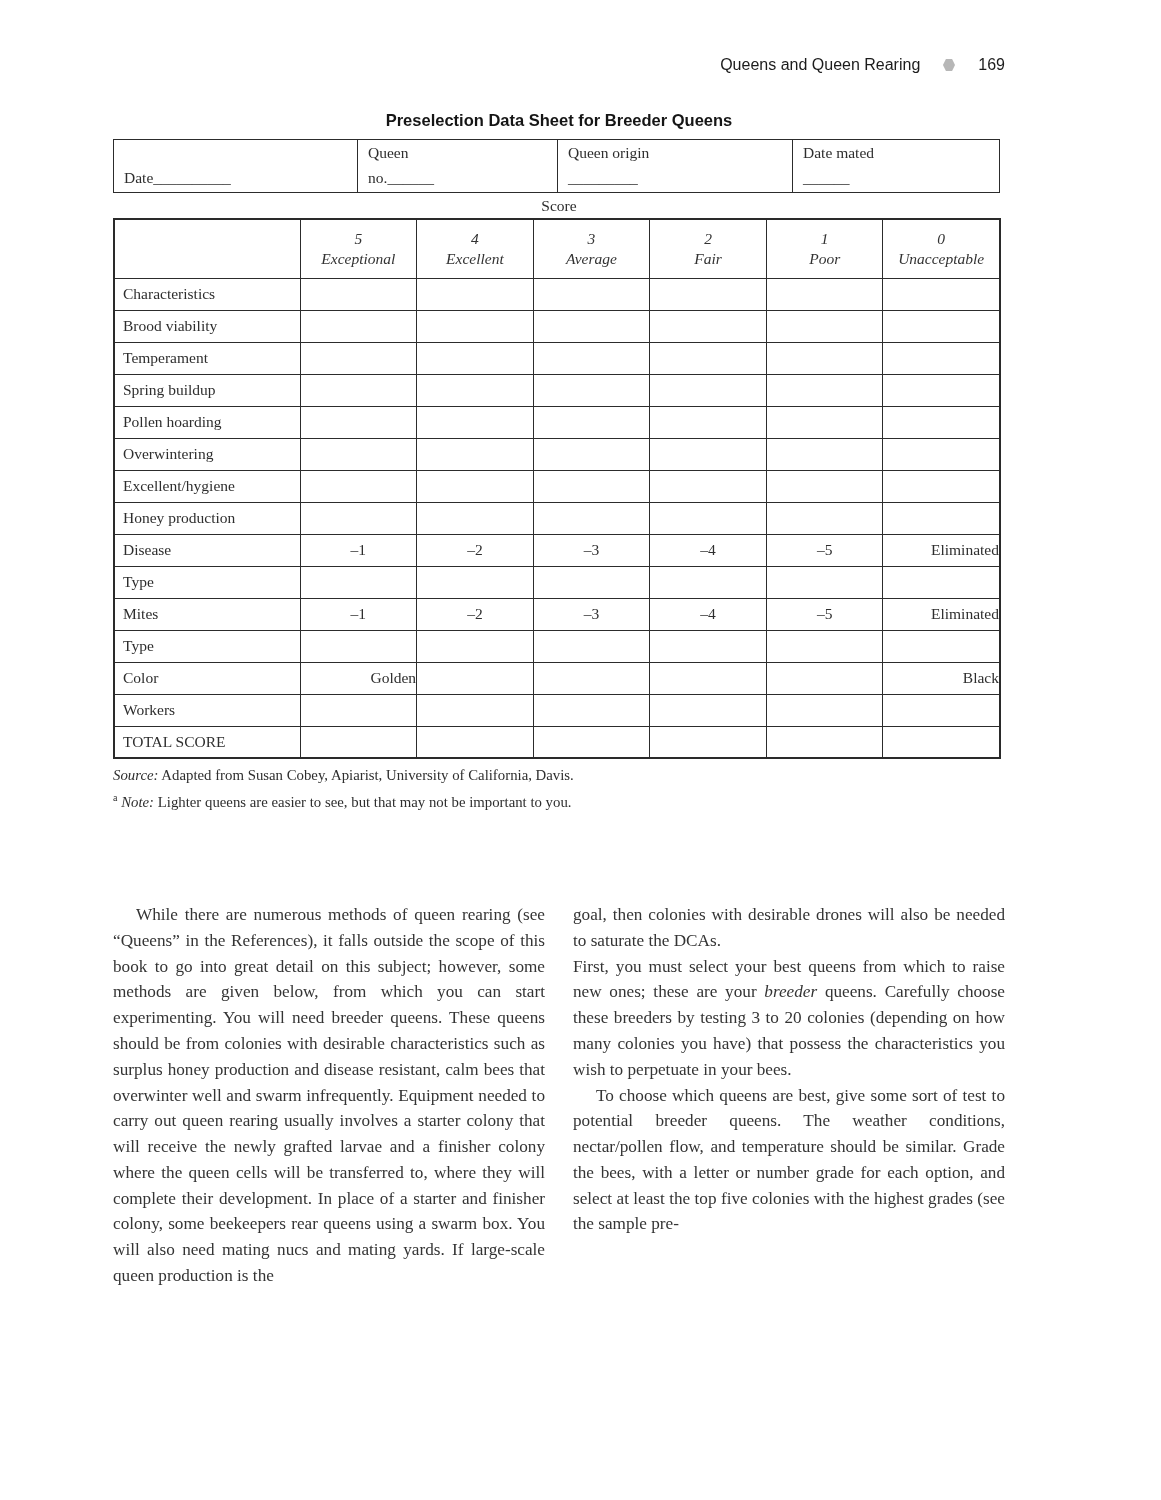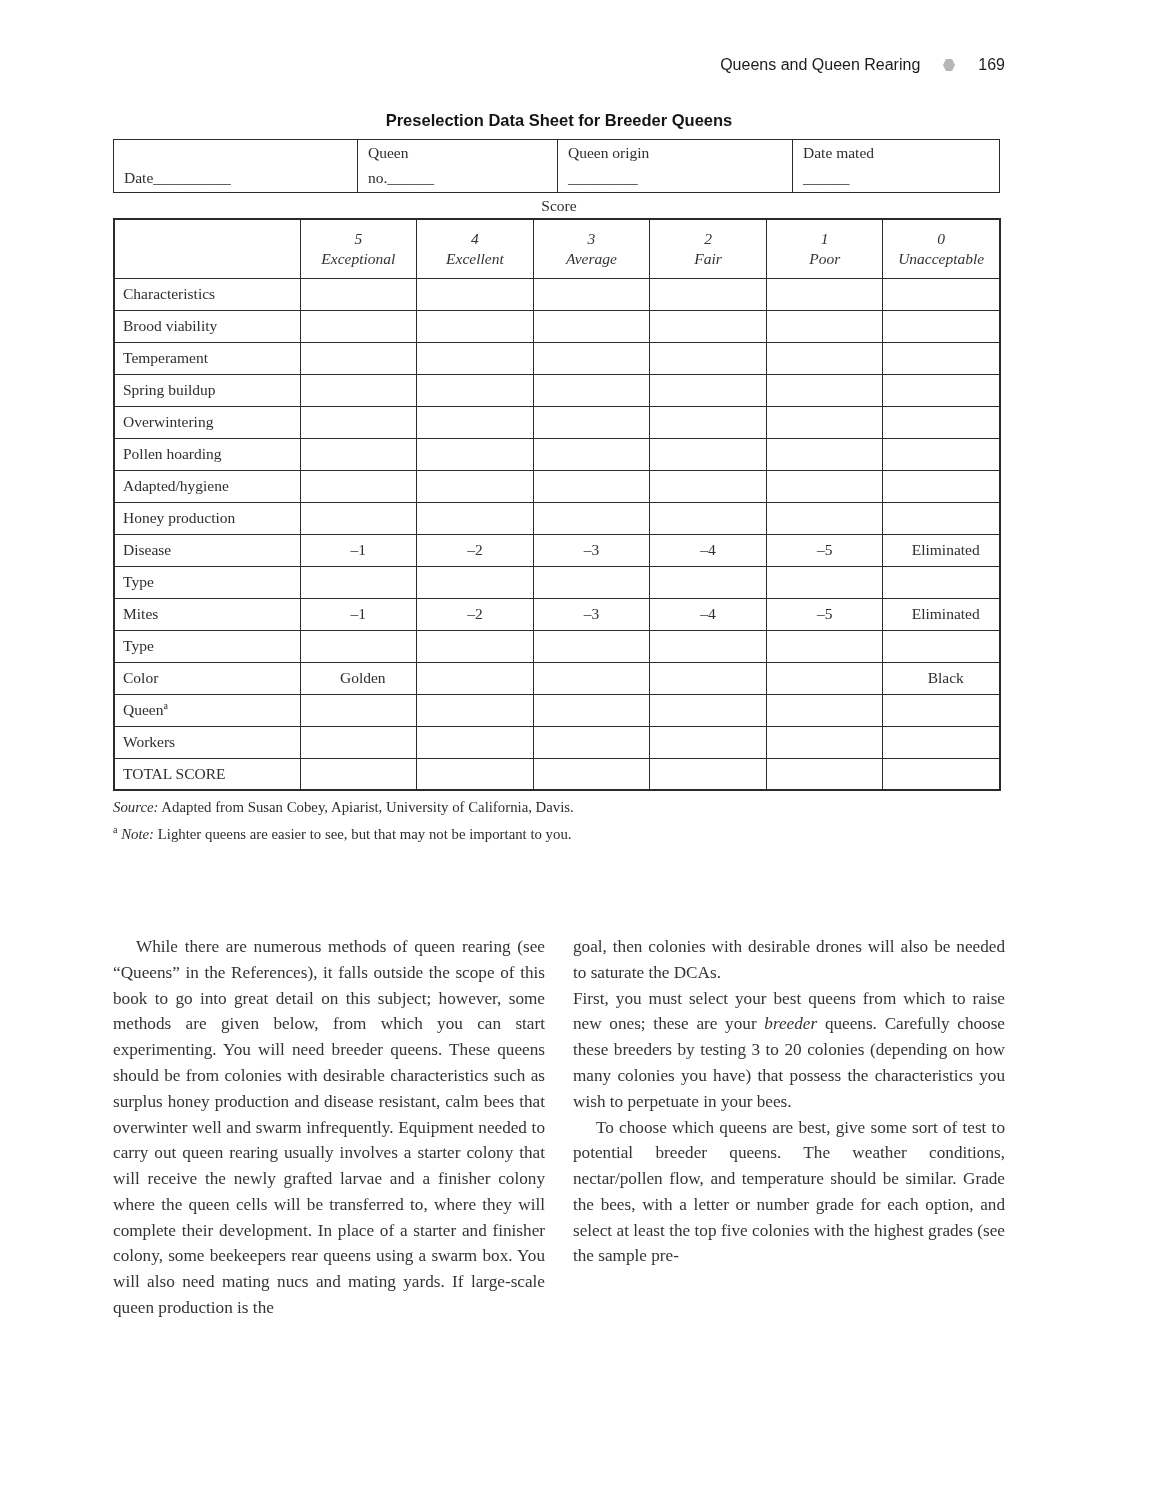--- a/index.html
+++ b/index.html
@@ -93,21 +93,21 @@
     color: #333;
     padding: 3px 2px;
   }
   .score-num { line-height: 20px; }
   .score-word { line-height: 20px; }
   .main-table tbody td { height: 32px; vertical-align: middle; }
   .row-label { padding-left: 8px; text-align: left; margin-top: 18px; }
   .indent-label { }
   .row-label sup { font-size: 10px; }
   .cell-num { text-align: center; }
-  .cell-word { text-align: center; padding-left: 9px; }
+  .cell-word { text-align: right; padding-left: 9px; }
 
   
   .source-notes {
     margin-top: 6px;
     font-size: 14.8px;
     line-height: 21.5px;
     color: #2e2e2e;
   }
   .source-notes sup { font-size: 10px; }
 
@@ -264,39 +264,39 @@
           <tr>
             <td class="row-label indent-label">Spring buildup</td>
             <td></td>
             <td></td>
             <td></td>
             <td></td>
             <td></td>
             <td></td>
           </tr>
           <tr>
+            <td class="row-label indent-label">Pollen hoarding</td>
+            <td></td>
+            <td></td>
+            <td></td>
+            <td></td>
+            <td></td>
+            <td></td>
+          </tr>
+          <tr>
             <td class="row-label indent-label">Overwintering</td>
             <td></td>
             <td></td>
             <td></td>
             <td></td>
             <td></td>
             <td></td>
           </tr>
           <tr>
-            <td class="row-label indent-label">Pollen hoarding</td>
-            <td></td>
-            <td></td>
-            <td></td>
-            <td></td>
-            <td></td>
-            <td></td>
-          </tr>
-          <tr>
-            <td class="row-label indent-label">Adapted/hygiene</td>
+            <td class="row-label indent-label">Excellent/hygiene</td>
             <td></td>
             <td></td>
             <td></td>
             <td></td>
             <td></td>
             <td></td>
           </tr>
           <tr>
             <td class="row-label indent-label">Honey production</td>
             <td></td>
@@ -343,29 +343,20 @@
             <td></td>
           </tr>
           <tr>
             <td class="row-label">Color</td>
             <td class="cell-word">Golden</td>
             <td></td>
             <td></td>
             <td></td>
             <td></td>
             <td class="cell-word">Black</td>
-          </tr>
-          <tr>
-            <td class="row-label indent-label">Queen<sup>a</sup></td>
-            <td></td>
-            <td></td>
-            <td></td>
-            <td></td>
-            <td></td>
-            <td></td>
           </tr>
           <tr>
             <td class="row-label indent-label">Workers</td>
             <td></td>
             <td></td>
             <td></td>
             <td></td>
             <td></td>
             <td></td>
           </tr>

